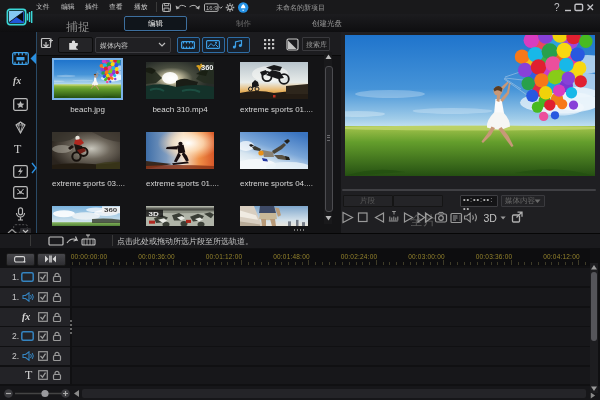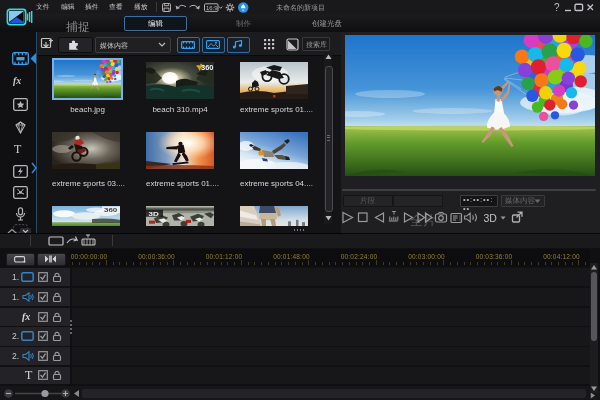--- a/index.html
+++ b/index.html
@@ -520,20 +520,21 @@
  </g>
  <text x="144.5" y="11.8" font-size="10.5" fill="#c2c2c2" font-family="Liberation Sans">3D</text>
  <path d="M161.5,6.5 l2.6,3 l2.6,-3 z" fill="#9a9a9a"></path>
  <g stroke="#b0b0b0" fill="none">
   <path d="M180.5,5.5 v5.5 a1,1 0 0 1 -1,1 h-5 a1,1 0 0 1 -1,-1 v-5 a1,1 0 0 1 1,-1 h5.5" stroke-width="1.3"></path>
   <path d="M177.5,7.5 l5,-5 m-4,-0.3 h4.5 v4.5" stroke-width="1.3"></path>
  </g>
 </svg>
 
 <div class="abs" style="left:0;top:233px;width:600px;height:15px;background:#1a1a1d;border-top:1px solid #060606;"></div>
+<div class="abs" style="left:117px;top:236px;font-size:8px;color:#c6c6c6;">点击此处或拖动所选片段至所选轨道。</div>
 <div class="abs" style="left:112px;top:235px;width:1px;height:11px;background:#3a3a3a;"></div>
 <div class="abs" style="left:30px;top:235px;width:1px;height:11px;background:#3a3a3a;"></div>
 <svg class="ic" style="left:48px;top:234px" width="58" height="13" viewBox="0 0 58 13">
  <rect x="1" y="3" width="14" height="8" rx="1" fill="none" stroke="#c2c2c2" stroke-width="1.2"></rect>
  <path d="M19,9 q4,-6 10,-3 l-1.5,-3.5 m1.5,3.5 l-3.5,1" stroke="#c2c2c2" stroke-width="1.2" fill="none"></path>
  <rect x="34" y="5" width="13" height="6" rx="1" fill="none" stroke="#c2c2c2" stroke-width="1.1"></rect>
  <path d="M36,5 v6 m3,-6 v6 m3,-6 v6 m3,-6 v6" stroke="#c2c2c2" stroke-width="0.8"></path>
  <path d="M40,1 l0,2.5 m-2,-2.5 l4,0" stroke="#c2c2c2" stroke-width="1"></path>
 </svg>
 

